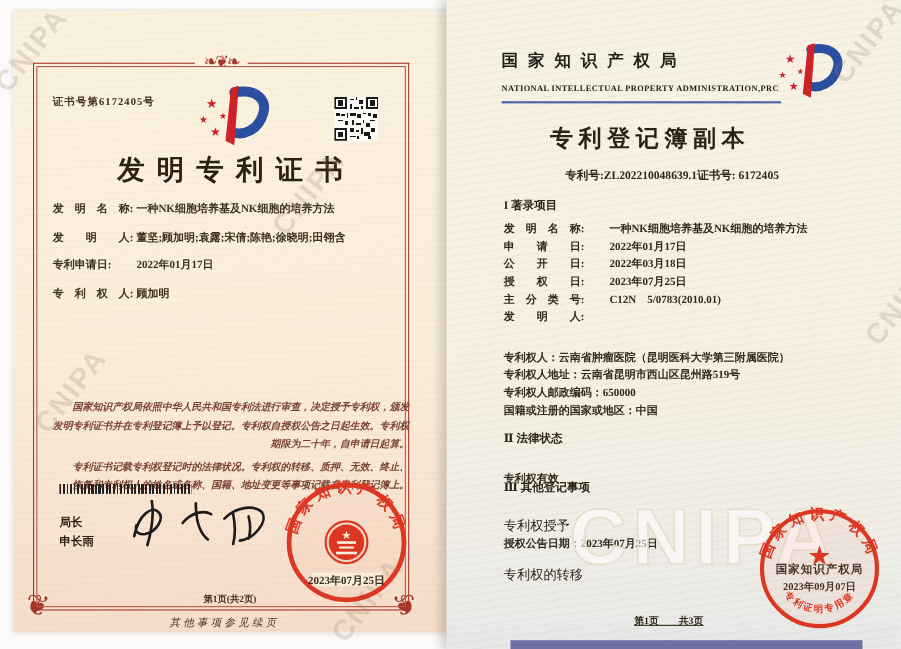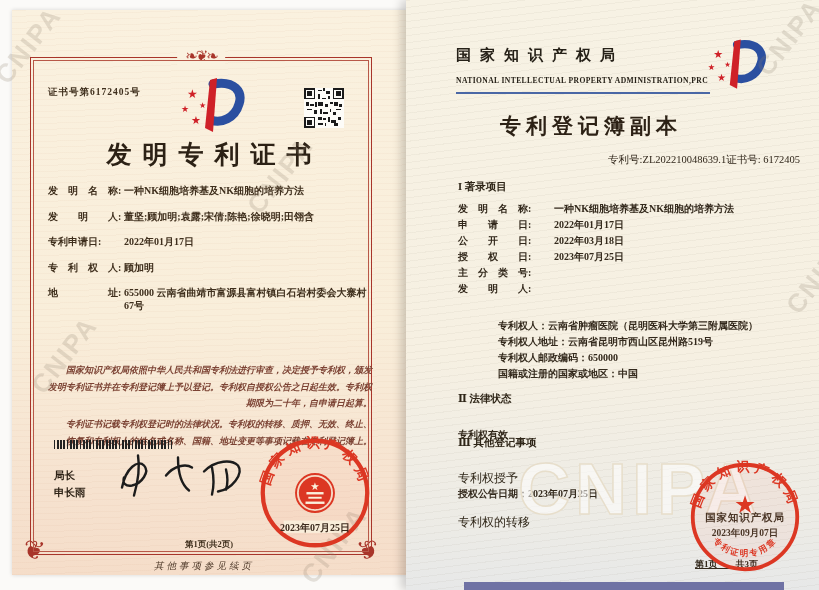--- a/index.html
+++ b/index.html
@@ -52,32 +52,32 @@
       background:repeating-linear-gradient(173deg,rgba(120,110,90,.06) 0 1px,transparent 1px 7px);}
   .r-agency{position:absolute;left:50px;top:46px;font-size:15px;font-weight:700;
             letter-spacing:9px;color:#262118;white-space:nowrap;}
   .r-agency-en{position:absolute;left:50px;top:76px;font-size:7.6px;font-weight:700;
                letter-spacing:.4px;color:#262118;white-space:nowrap;}
   .r-line{position:absolute;left:50px;top:92px;width:254px;height:2px;background:#4a67a5;}
   .r-logo{position:absolute;left:300px;top:36px;}
   .r-title{position:absolute;left:20px;top:112px;width:330px;text-align:center;
            font-size:21px;letter-spacing:5px;color:#2c2115;font-weight:600;}
   .r-idrow{position:absolute;left:52px;top:153px;width:306px;display:flex;
-           justify-content:flex-end;font-size:10.5px;font-weight:400;color:#30261a;margin-left:36px;}
+           justify-content:center;font-size:10.5px;font-weight:700;color:#30261a;}
   .r-sec{position:absolute;left:52px;font-size:10.5px;font-weight:700;color:#2e2517;}
   .r-fields{position:absolute;left:52px;top:201px;width:318px;font-size:10px;color:#33291c;font-weight:600;}
   .r-row{display:flex;line-height:16px;}
   .r-lbl{flex:0 0 96px;white-space:nowrap;}
   .r-val{width:222px;}
   .r-block{position:absolute;left:52px;top:318px;font-size:10px;font-weight:600;
-           color:#33291c;line-height:16px;margin-left:40px;}
+           color:#33291c;line-height:16px;}
   .r-plain{position:absolute;left:52px;font-size:10px;font-weight:600;color:#33291c;}
   .r-bold{position:absolute;left:52px;font-size:12px;font-weight:400;color:#2e2517;}
   .seal-right{left:282px;top:460px;}
-  .r-pageno{position:absolute;left:52px;top:558px;width:300px;text-align:right;
+  .r-pageno{position:absolute;left:52px;top:558px;width:300px;text-align:center;
             font-size:9px;font-weight:700;color:#33291c;text-decoration:underline;}
   .r-bar{position:absolute;left:58px;bottom:0;width:320px;height:8px;background:#6f72a4;}
   .cnipa-outline{position:absolute;left:112px;top:448px;font:700 72px "Liberation Sans","DejaVu Sans",sans-serif;
       letter-spacing:5px;color:rgba(255,255,255,.55);-webkit-text-stroke:1.5px #e7decb;z-index:2;}
 </style>
 </head>
 <body>
 
 <div class="wm" style="left:-16px;top:30px;">CNIPA</div>
 <div class="wm" style="left:236px;top:160px;">CNIPA</div>
@@ -161,24 +161,20 @@
       <span class="l-val">董坚;顾加明;袁露;宋倩;陈艳;徐晓明;田翎含</span>
     </div>
     <div class="l-row">
       <span class="l-lbl">专利申请日:</span>
       <span class="l-val">2022年01月17日</span>
     </div>
     <div class="l-row">
       <span class="l-lbl">专　利　权　人:</span>
       <span class="l-val">顾加明</span>
     </div>
-    <div class="l-row">
-      <span class="l-lbl">地　　　　　址:</span>
-      <span class="l-val">655000 云南省曲靖市富源县富村镇白石岩村委会大寨村67号</span>
-    </div>
   </div>
 
 
   <div class="l-paras">
     <p>国家知识产权局依照中华人民共和国专利法进行审查，决定授予专利权，颁发发明专利证书并在专利登记簿上予以登记。专利权自授权公告之日起生效。专利权期限为二十年，自申请日起算。</p>
     <p>专利证书记载专利权登记时的法律状况。专利权的转移、质押、无效、终止、恢复和专利权人的姓名或名称、国籍、地址变更等事项记载在专利登记簿上。</p>
   </div>
 
   <div class="barcode"></div>
 
@@ -265,20 +261,21 @@
     <div class="r-row">
       <span class="r-lbl">公　　开　　日:</span>
       <span class="r-val">2022年03月18日</span>
     </div>
     <div class="r-row">
       <span class="r-lbl">授　　权　　日:</span>
       <span class="r-val">2023年07月25日</span>
     </div>
     <div class="r-row">
       <span class="r-lbl">主　分　类　号:</span>
+      <span class="r-val">C12N　5/0783(2010.01)</span>
     </div>
     <div class="r-row">
       <span class="r-lbl">发　　明　　人:</span>
     </div>
   </div>
 
   <div class="r-block">
     <div>专利权人：云南省肿瘤医院（昆明医科大学第三附属医院）</div>
     <div>专利权人地址：云南省昆明市西山区昆州路519号</div>
     <div>专利权人邮政编码：650000</div>

